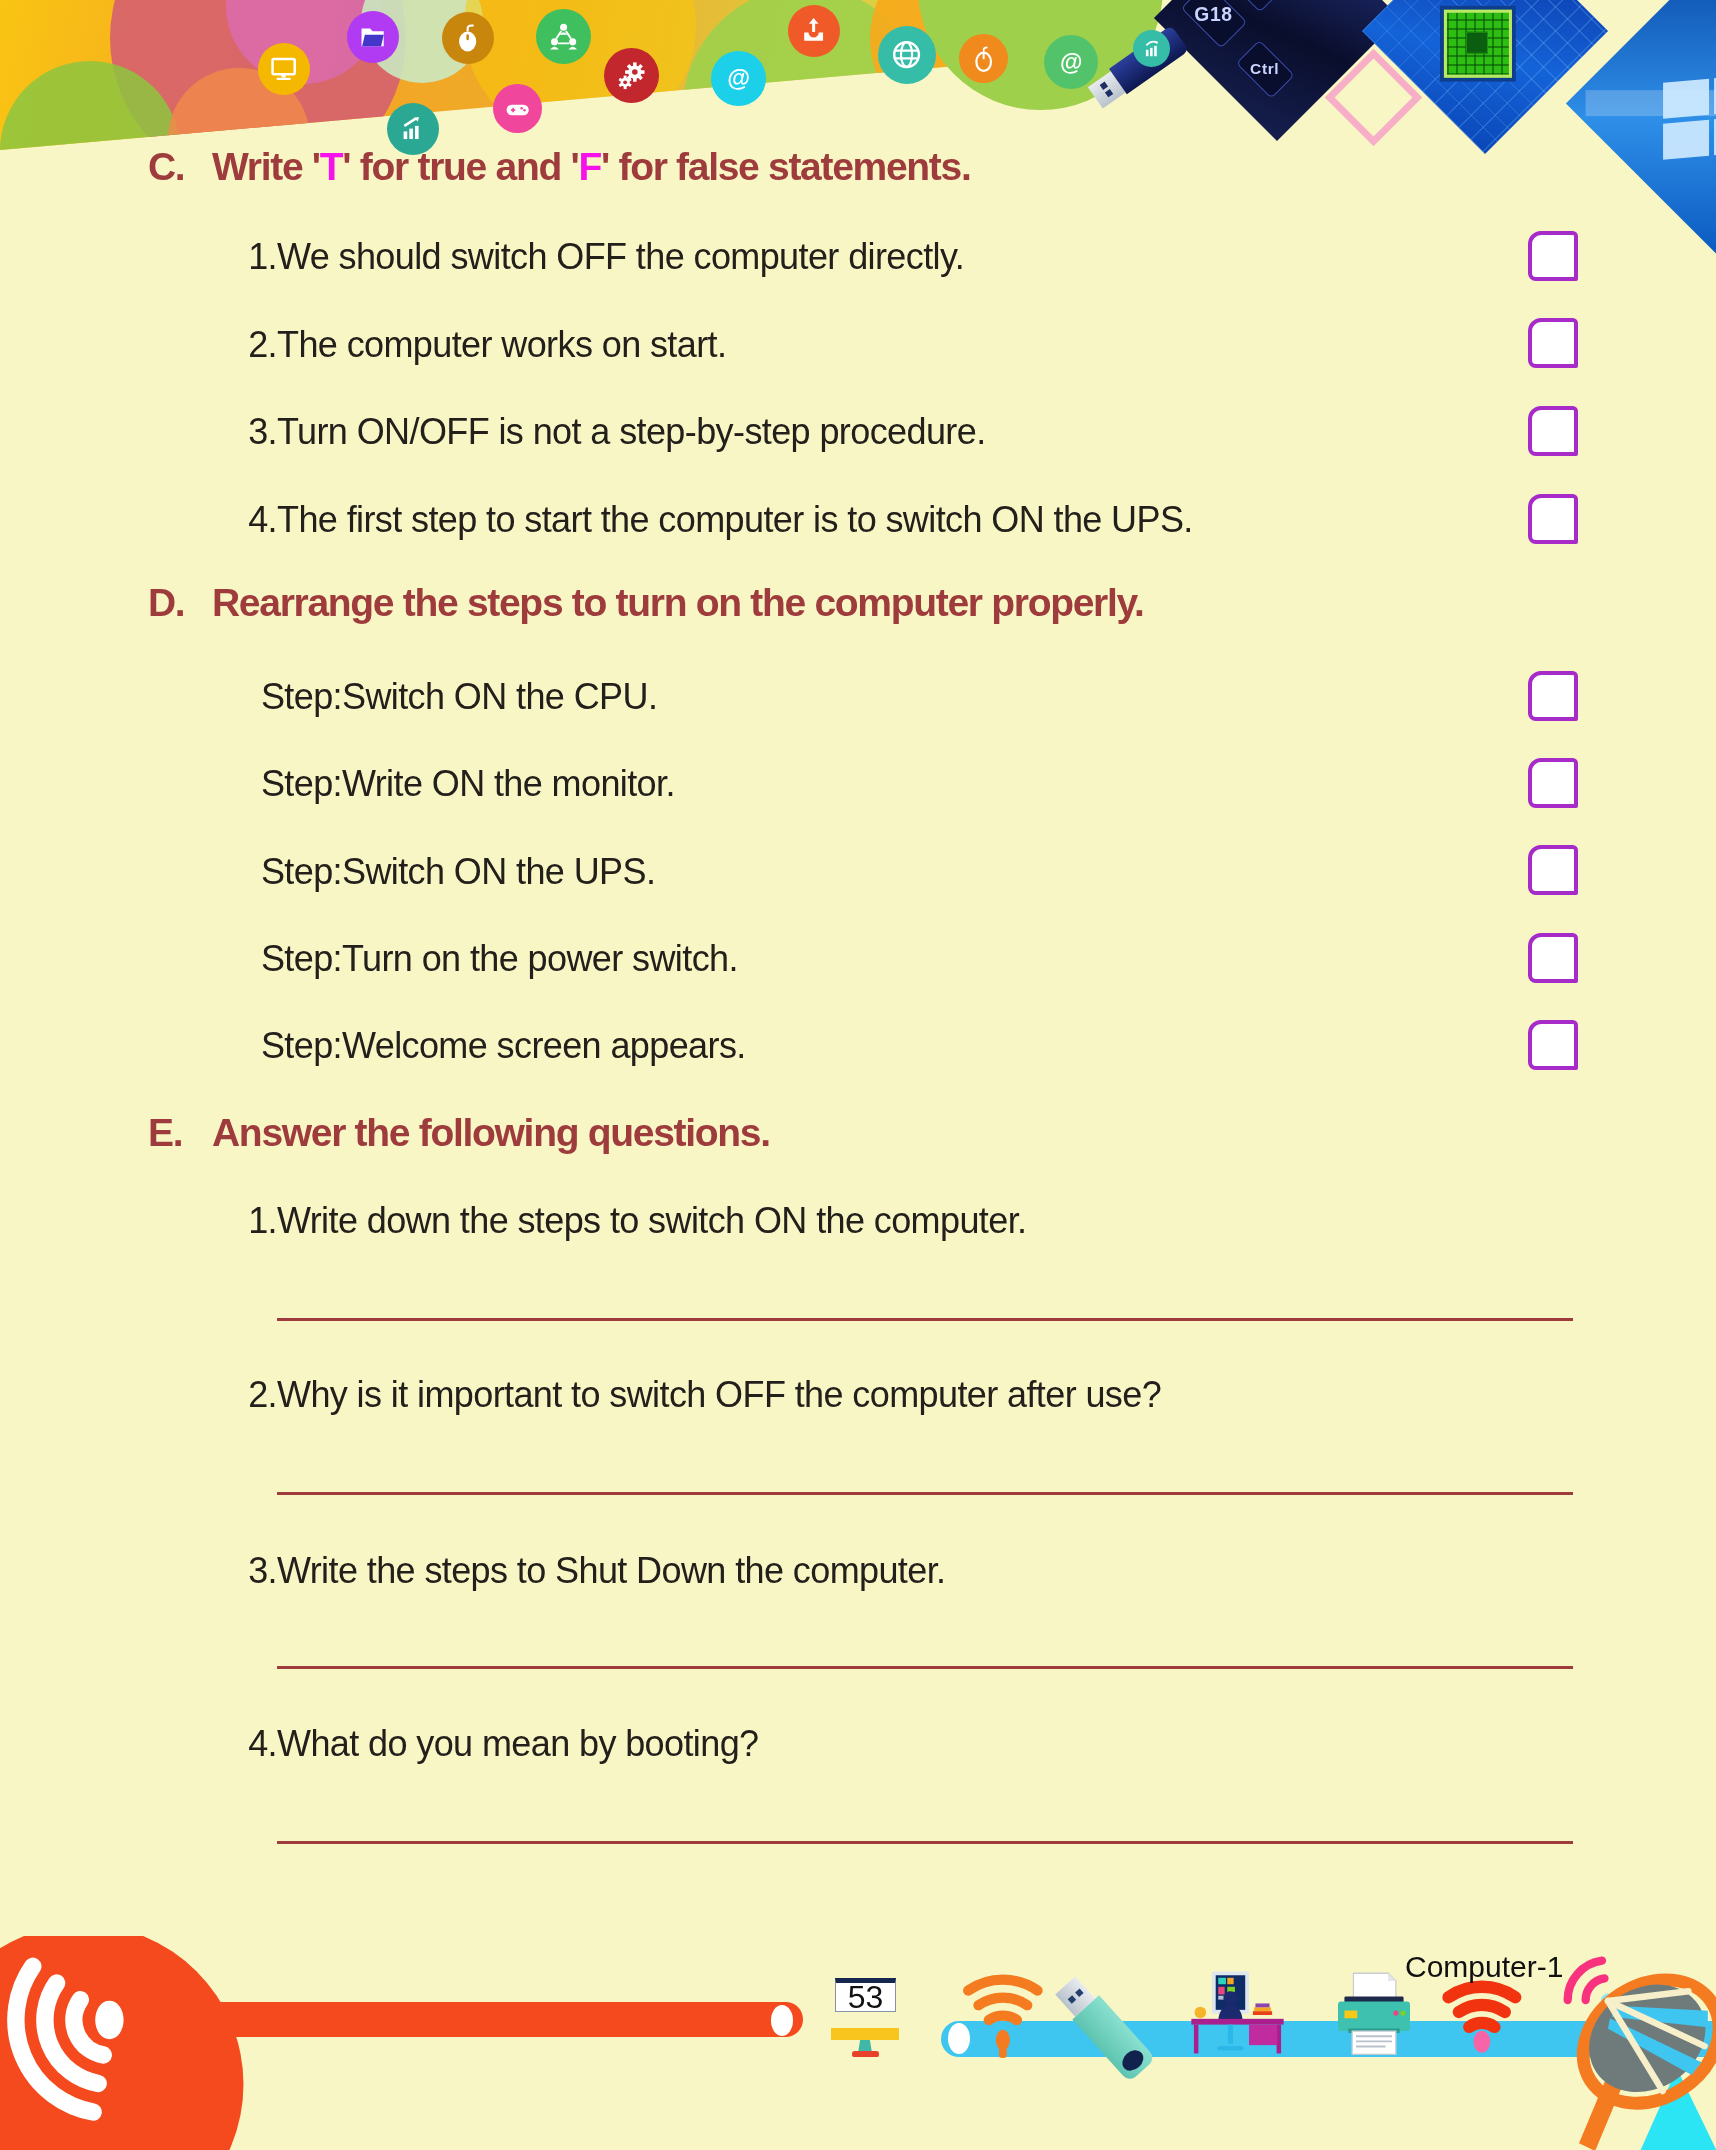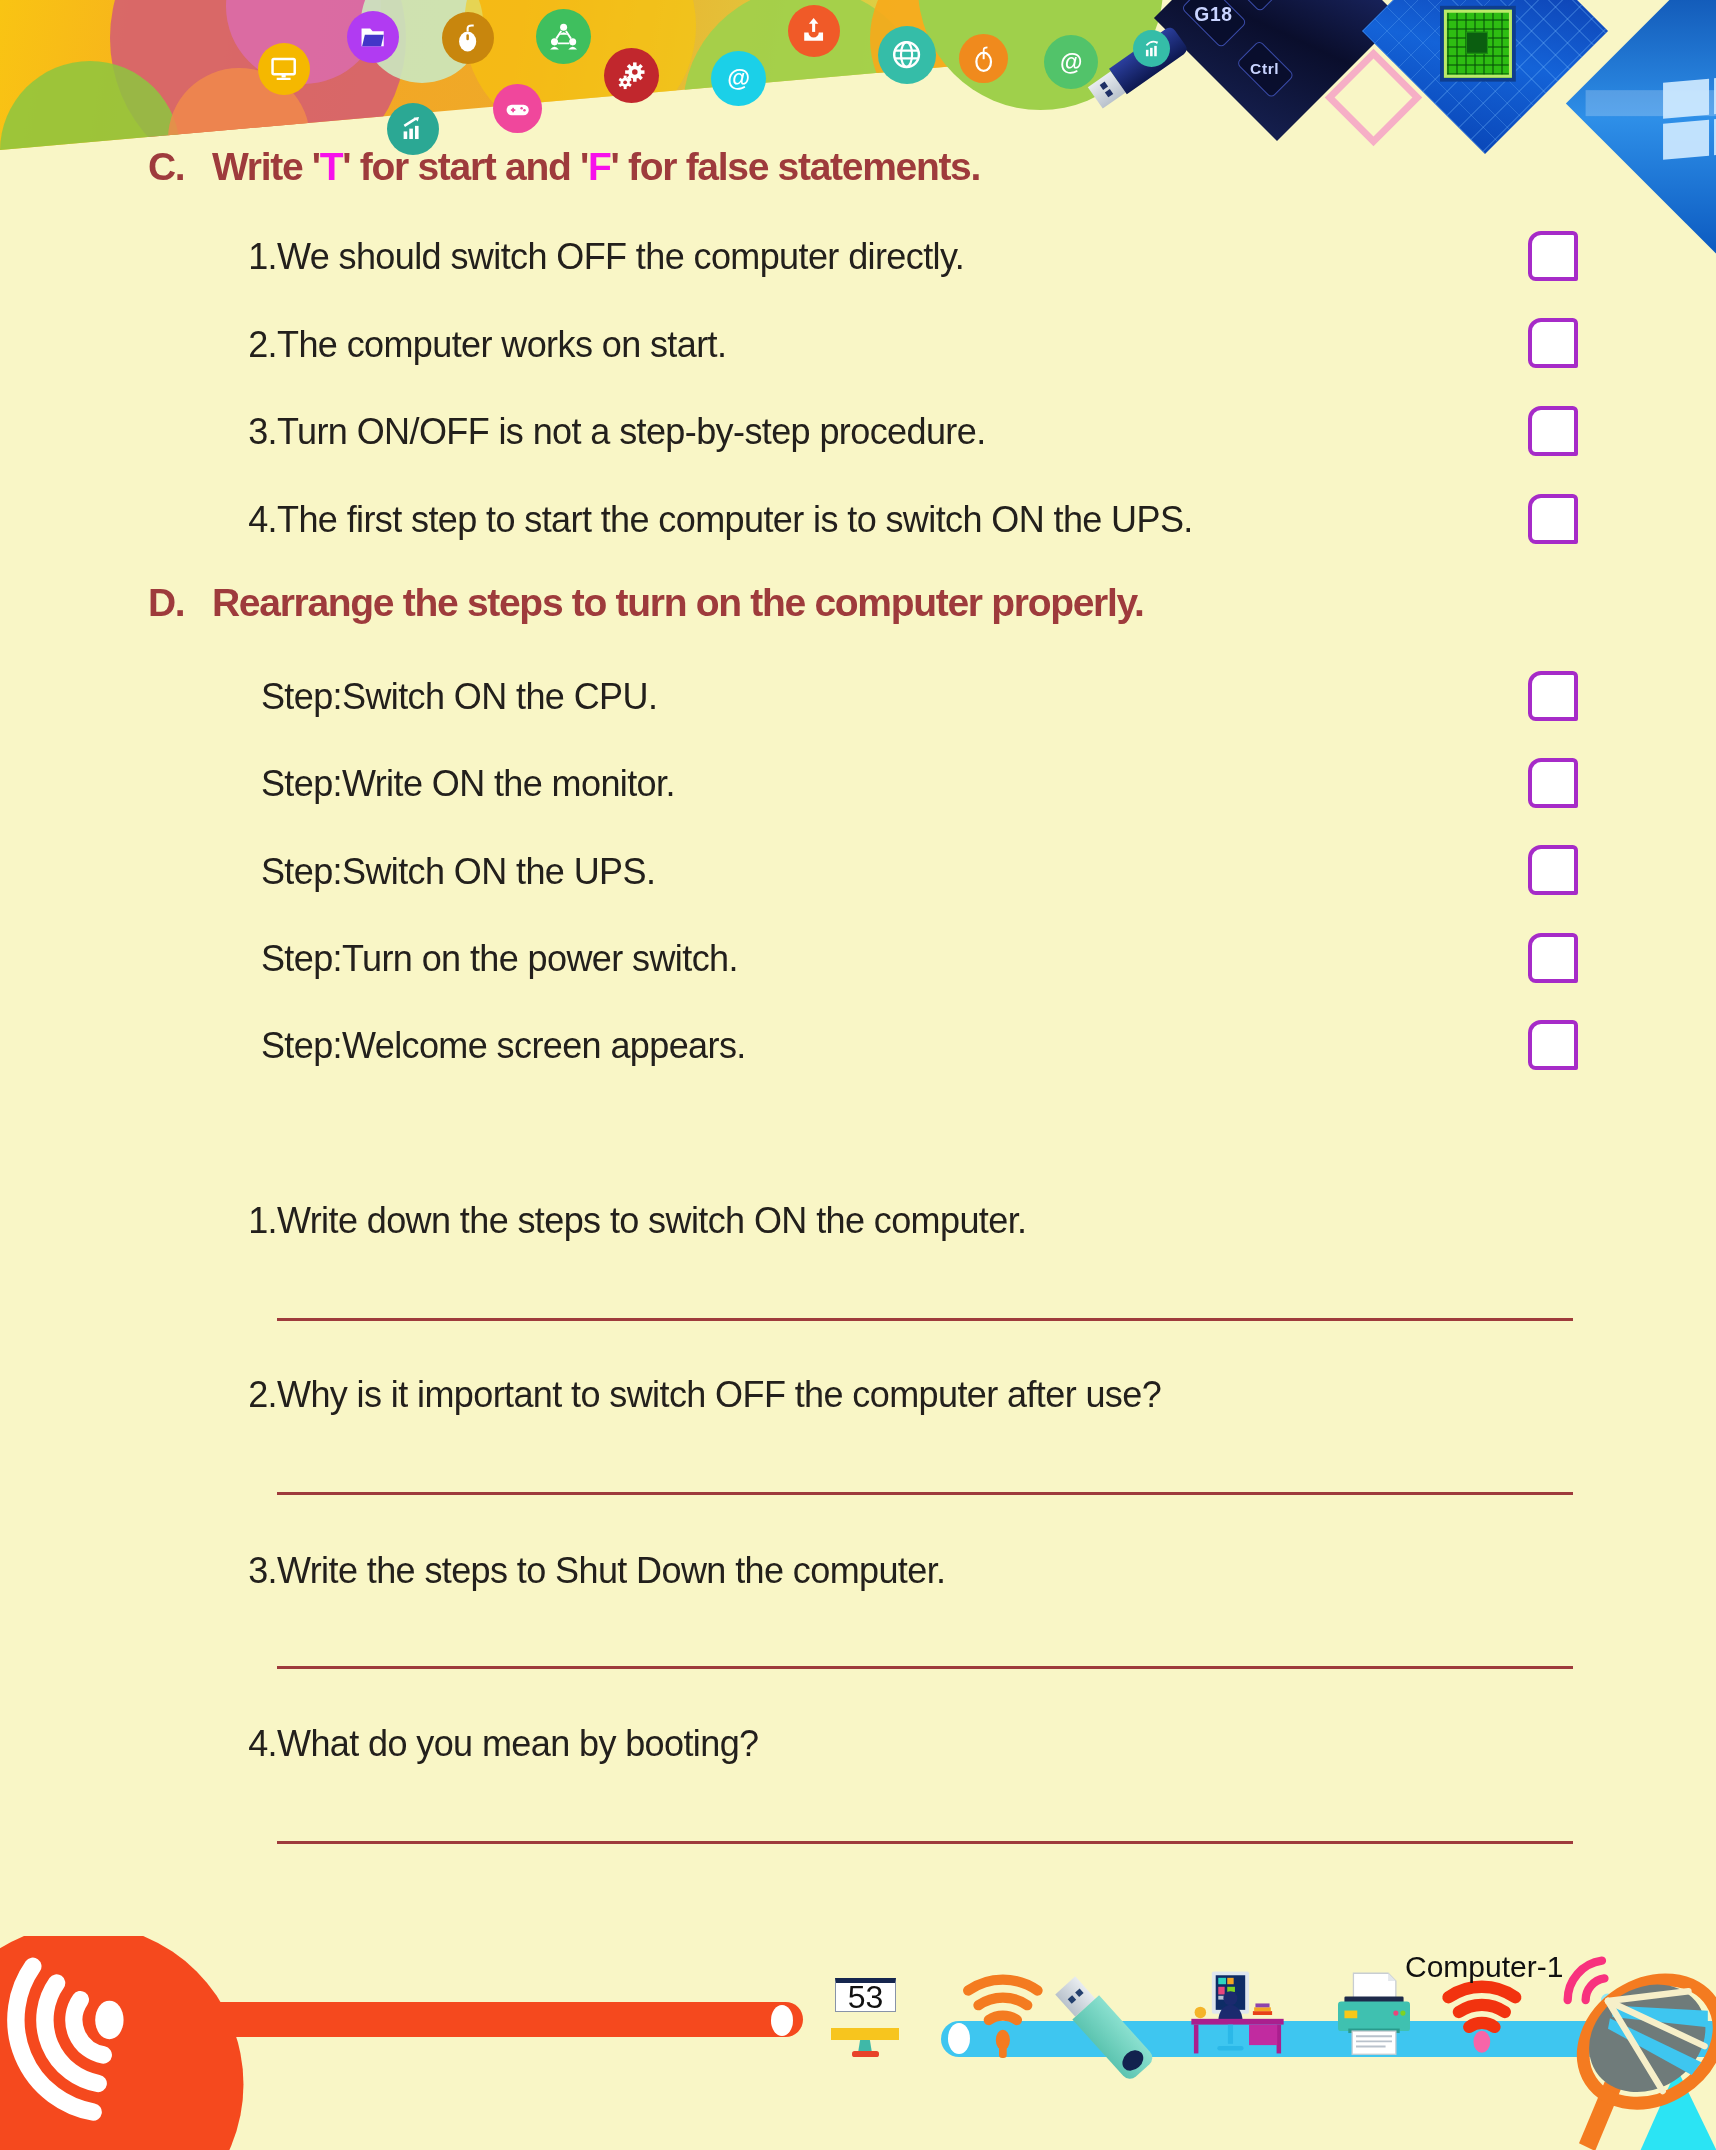--- a/index.html
+++ b/index.html
@@ -226,21 +226,21 @@
     <svg viewBox="0 0 24 24">
         <rect x="6" y="13" width="2.6" height="6.5" fill="#fff"></rect>
         <rect x="10.2" y="11" width="2.6" height="8.5" fill="#fff"></rect>
         <rect x="14.4" y="9" width="2.6" height="10.5" fill="#fff"></rect>
         <path d="M6.5 8.5 q5-5.5 10.5-3" stroke="#fff" stroke-width="1.6" fill="none"></path>
         <path d="M18.4 4.6 l-3.4 .1 2.3 2.6 z" fill="#fff"></path>
       </svg>
   </div>
 
   <div class="srow" style="top:143px">
-    <span class="slet">C.</span><span><span>Write '</span><span class="mg">T</span><span>' for start and '</span><span class="mg">F</span><span>' for false statements.</span></span>
+    <span class="slet">C.</span><span><span>Write '</span><span class="mg">T</span><span>' for true and '</span><span class="mg">F</span><span>' for false statements.</span></span>
   </div>
   <div class="irow" style="top:234px"><span class="inum">1.</span><span>We should switch OFF the computer directly.</span></div>
   <div class="cb" style="top:231px"></div>
   <div class="irow" style="top:322px"><span class="inum">2.</span><span>The computer works on start.</span></div>
   <div class="cb" style="top:318px"></div>
   <div class="irow" style="top:409px"><span class="inum">3.</span><span>Turn ON/OFF is not a step-by-step procedure.</span></div>
   <div class="cb" style="top:406px"></div>
   <div class="irow" style="top:497px"><span class="inum">4.</span><span>The first step to start the computer is to switch ON the UPS.</span></div>
   <div class="cb" style="top:494px"></div>
 
@@ -251,20 +251,23 @@
   <div class="cb" style="top:671px"></div>
   <div class="irow" style="top:761px"><span class="dnum">Step:</span><span>Write ON the monitor.</span></div>
   <div class="cb" style="top:758px"></div>
   <div class="irow" style="top:849px"><span class="dnum">Step:</span><span>Switch ON the UPS.</span></div>
   <div class="cb" style="top:845px"></div>
   <div class="irow" style="top:936px"><span class="dnum">Step:</span><span>Turn on the power switch.</span></div>
   <div class="cb" style="top:933px"></div>
   <div class="irow" style="top:1023px"><span class="dnum">Step:</span><span>Welcome screen appears.</span></div>
   <div class="cb" style="top:1020px"></div>
 
+  <div class="srow" style="top:1109px">
+    <span class="slet">E.</span><span>Answer the following questions.</span>
+  </div>
   <div class="irow" style="top:1198px"><span class="inum">1.</span><span>Write down the steps to switch ON the computer.</span></div>
   <div class="aline" style="top:1318px"></div>
   <div class="irow" style="top:1372px"><span class="inum">2.</span><span>Why is it important to switch OFF the computer after use?</span></div>
   <div class="aline" style="top:1492px"></div>
   <div class="irow" style="top:1548px"><span class="inum">3.</span><span>Write the steps to Shut Down the computer.</span></div>
   <div class="aline" style="top:1666px"></div>
   <div class="irow" style="top:1721px"><span class="inum">4.</span><span>What do you mean by booting?</span></div>
   <div class="aline" style="top:1841px"></div>
 
   <svg class="fsvg" style="left:-84px;top:1936px;z-index:1" width="361" height="215" viewBox="0 0 560 333">

